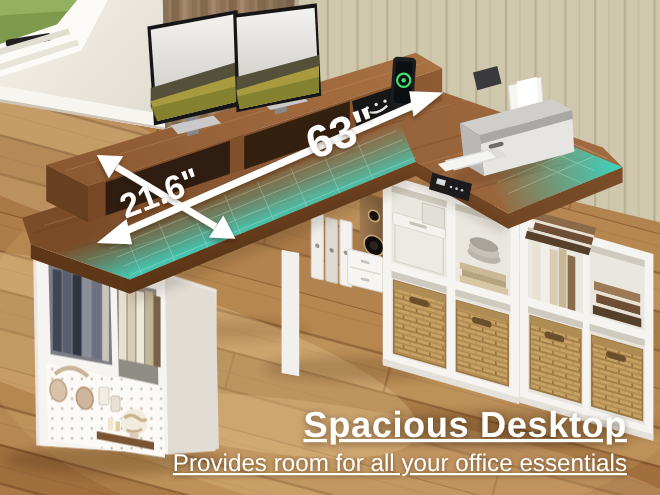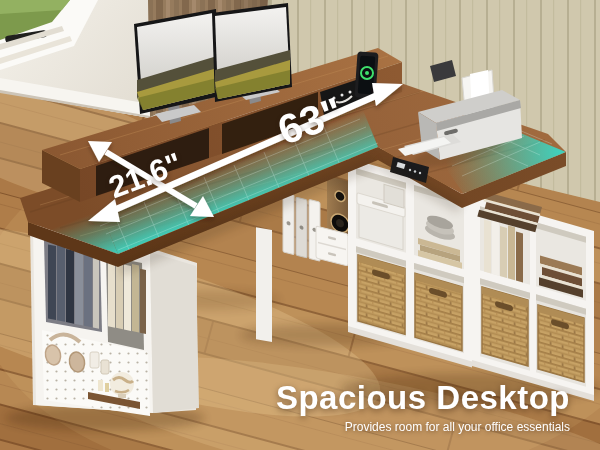--- a/index.html
+++ b/index.html
@@ -4,24 +4,24 @@
 <style>
   html,body{margin:0;padding:0;background:#222;}
   #stage{position:relative;width:600px;height:450px;overflow:hidden;
          font-family:"Liberation Sans",sans-serif;background:#b5804a;}
   #stage svg{position:absolute;left:0;top:0;}
   .dim-label{position:absolute;color:#fff;font-weight:bold;
              text-shadow:0 2px 5px rgba(40,20,5,.45);white-space:nowrap;
              transform-origin:center center;}
   #dim-length{left:278px;top:98px;font-size:41px;transform:rotate(-20deg);}
   #dim-depth{left:108px;top:158px;font-size:31px;transform:rotate(-21deg);}
-  .caption{position:absolute;right:30px;bottom:16px;text-align:right;color:#fff;}
+  .caption{position:absolute;right:30px;bottom:16px;text-align:right;color:#fff;text-decoration:underline;}
   .caption .title{font-size:33px;font-weight:bold;letter-spacing:.5px;
                   text-shadow:0 2px 6px rgba(50,25,8,.5);line-height:1.15;}
-  .caption .subtitle{font-size:12px;font-weight:500;margin-top:3px;
+  .caption .subtitle{font-size:22px;font-weight:500;margin-top:3px;
                   text-shadow:0 1px 4px rgba(50,25,8,.5);}
 </style>
 </head>
 <body>
 
 <div id="stage">
 <svg width="600" height="450" viewBox="0 0 600 450">
 <defs>
   <pattern id="plank" width="600" height="136" patternUnits="userSpaceOnUse" patternTransform="rotate(15 300 225)">
     <rect width="600" height="34" fill="#b9854f"></rect>

